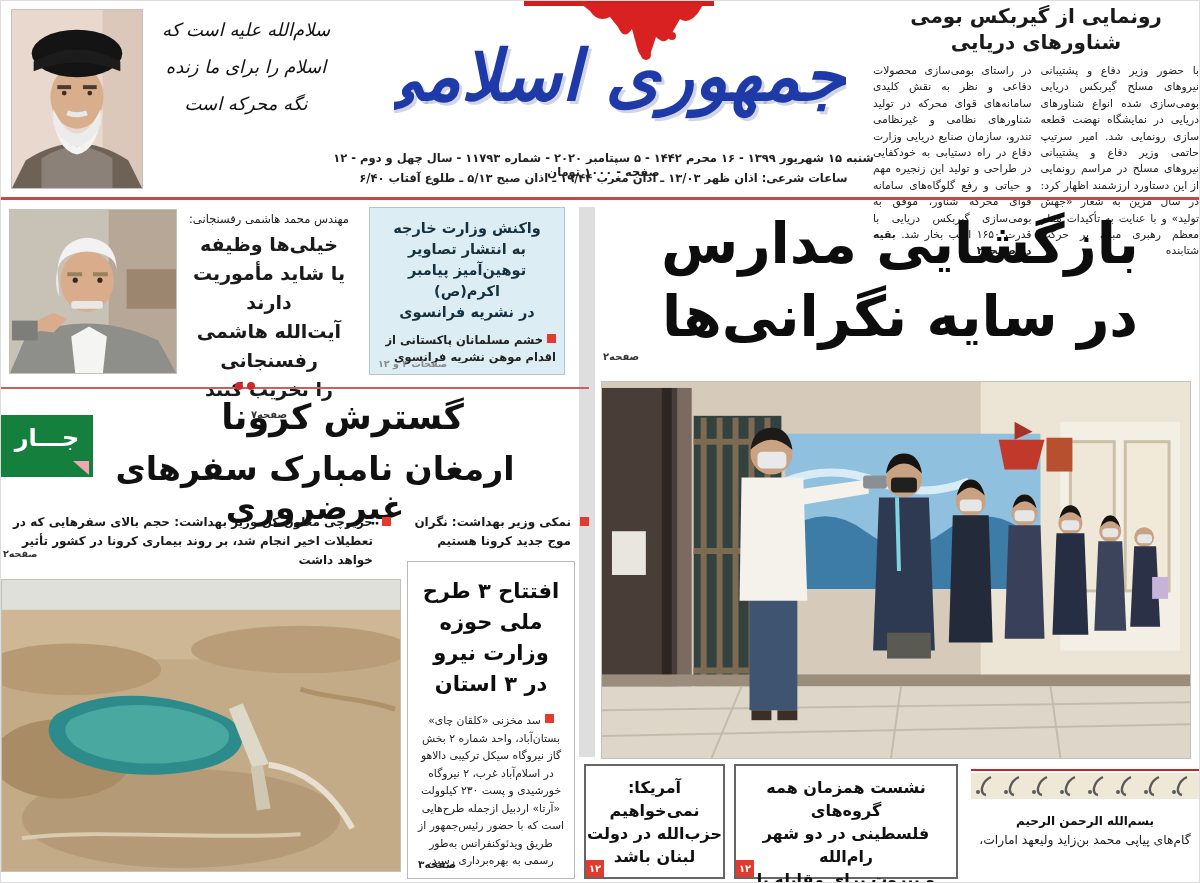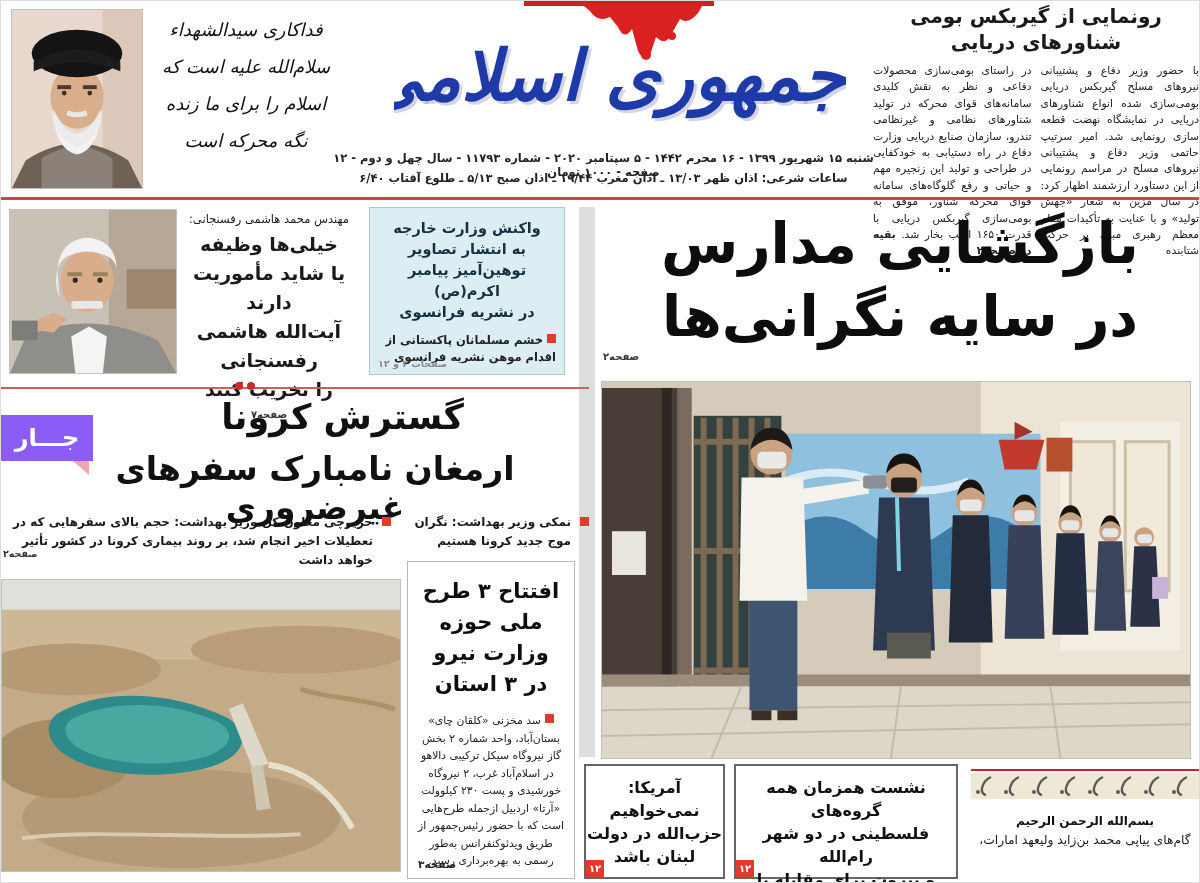--- a/index.html
+++ b/index.html
@@ -53,21 +53,21 @@
   #divider1{left:578px;top:206px;width:16px;height:550px;background:#dedede;}
 
   #schools-hl{left:604px;top:206px;width:590px;font-size:56px;font-weight:900;
     line-height:73px;color:#0d0d0d;text-align:center;}
   #schools-ref{left:602px;top:350px;font-size:10px;font-weight:bold;color:#333;}
 
   #rule-dotted{left:0;top:386px;width:588px;height:2px;background:#c96060;}
   .rdot{position:absolute;top:381px;width:8px;height:8px;border-radius:50%;background:#cc2a2a;}
 
   
-  #corona-tag{left:0;top:414px;width:92px;height:46px;background:#8b5cf6;color:#fff;
+  #corona-tag{left:0;top:414px;width:92px;height:62px;background:#15803d;color:#fff;
     font-size:24px;font-weight:bold;text-align:center;line-height:46px;}
   #corona-tail{left:72px;top:460px;width:0;height:0;border-top:14px solid #f2a6b0;border-left:16px solid transparent;}
   #corona-h1{left:95px;top:396px;width:493px;font-size:35px;font-weight:900;color:#111;text-align:center;}
   #corona-h2{left:40px;top:448px;width:548px;font-size:33px;font-weight:900;color:#111;text-align:center;}
   .bullet-item{display:flex;gap:5px;font-size:12px;font-weight:bold;line-height:19px;color:#1a1a1a;}
   .bullet-item .red-sq{flex:0 0 auto;margin-top:4px;}
   #corona-br{left:398px;top:512px;width:190px;}
   #corona-bl{left:4px;top:512px;width:386px;}
   #corona-ref{left:2px;top:547px;font-size:9.5px;font-weight:bold;color:#333;}
 
@@ -113,21 +113,20 @@
       <ellipse cx="66" cy="44" rx="46" ry="24" fill="#141414"></ellipse>
       <path d="M22 52 Q66 28 110 52 L110 62 Q66 44 22 62 Z" fill="#1c1c1c"></path>
       <rect x="46" y="76" width="14" height="4" fill="#4a3a30"></rect>
       <rect x="72" y="76" width="14" height="4" fill="#4a3a30"></rect>
       <circle cx="53" cy="84" r="2.4" fill="#3a2d24"></circle>
       <circle cx="79" cy="84" r="2.4" fill="#3a2d24"></circle>
       <path d="M56 104 Q66 108 76 104" stroke="#e8e8e8" stroke-width="5" fill="none"></path>
     </svg>
   </div>
   <div class="abs ctr" id="kh-quote">
-    <div>فداکاری سیدالشهداء</div>
     <div>سلام‌الله علیه است که</div>
     <div>اسلام را برای ما زنده</div>
     <div>نگه محرکه است</div>
   </div>
 
   <div class="abs" id="mast-bar"></div>
   <div class="abs" id="mast-drip">
     <svg viewBox="0 0 132 58" preserveAspectRatio="none">
       <path d="M4 0 H128 L122 10 Q112 22 104 16 L96 30 Q90 44 80 34 L74 52 Q68 60 62 48 L56 26 Q48 38 42 24 L34 14 Q22 20 14 8 Z" fill="#d92121"></path>
       <circle cx="70" cy="52" r="5" fill="#d92121"></circle>

